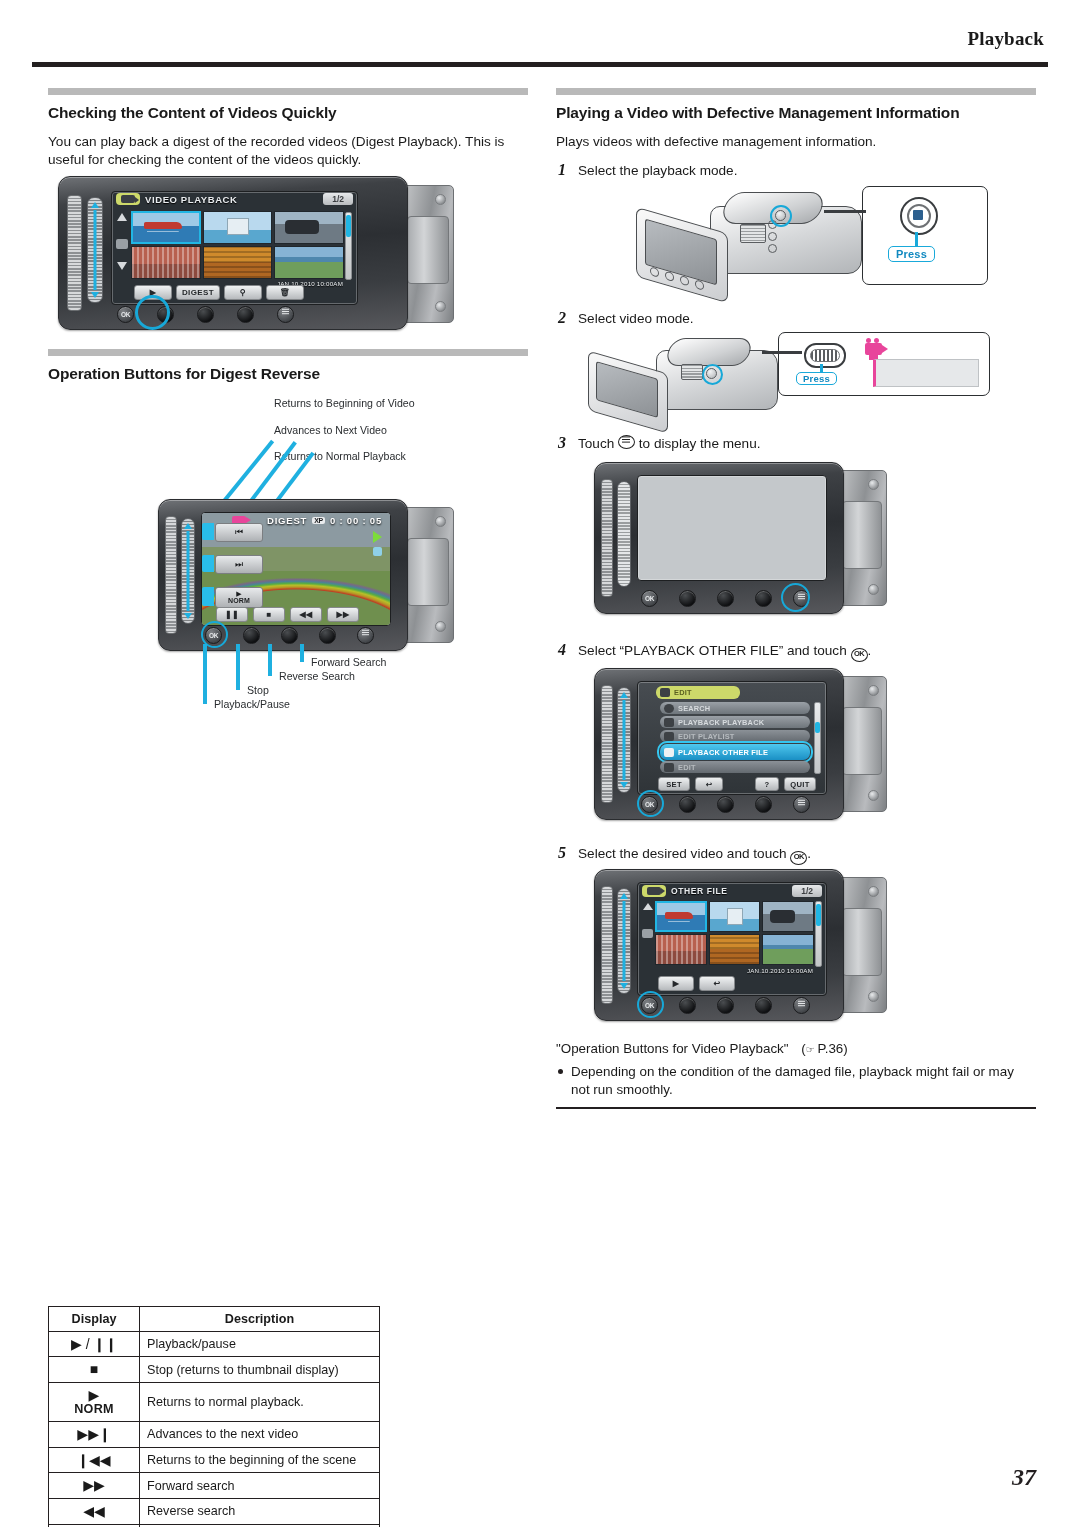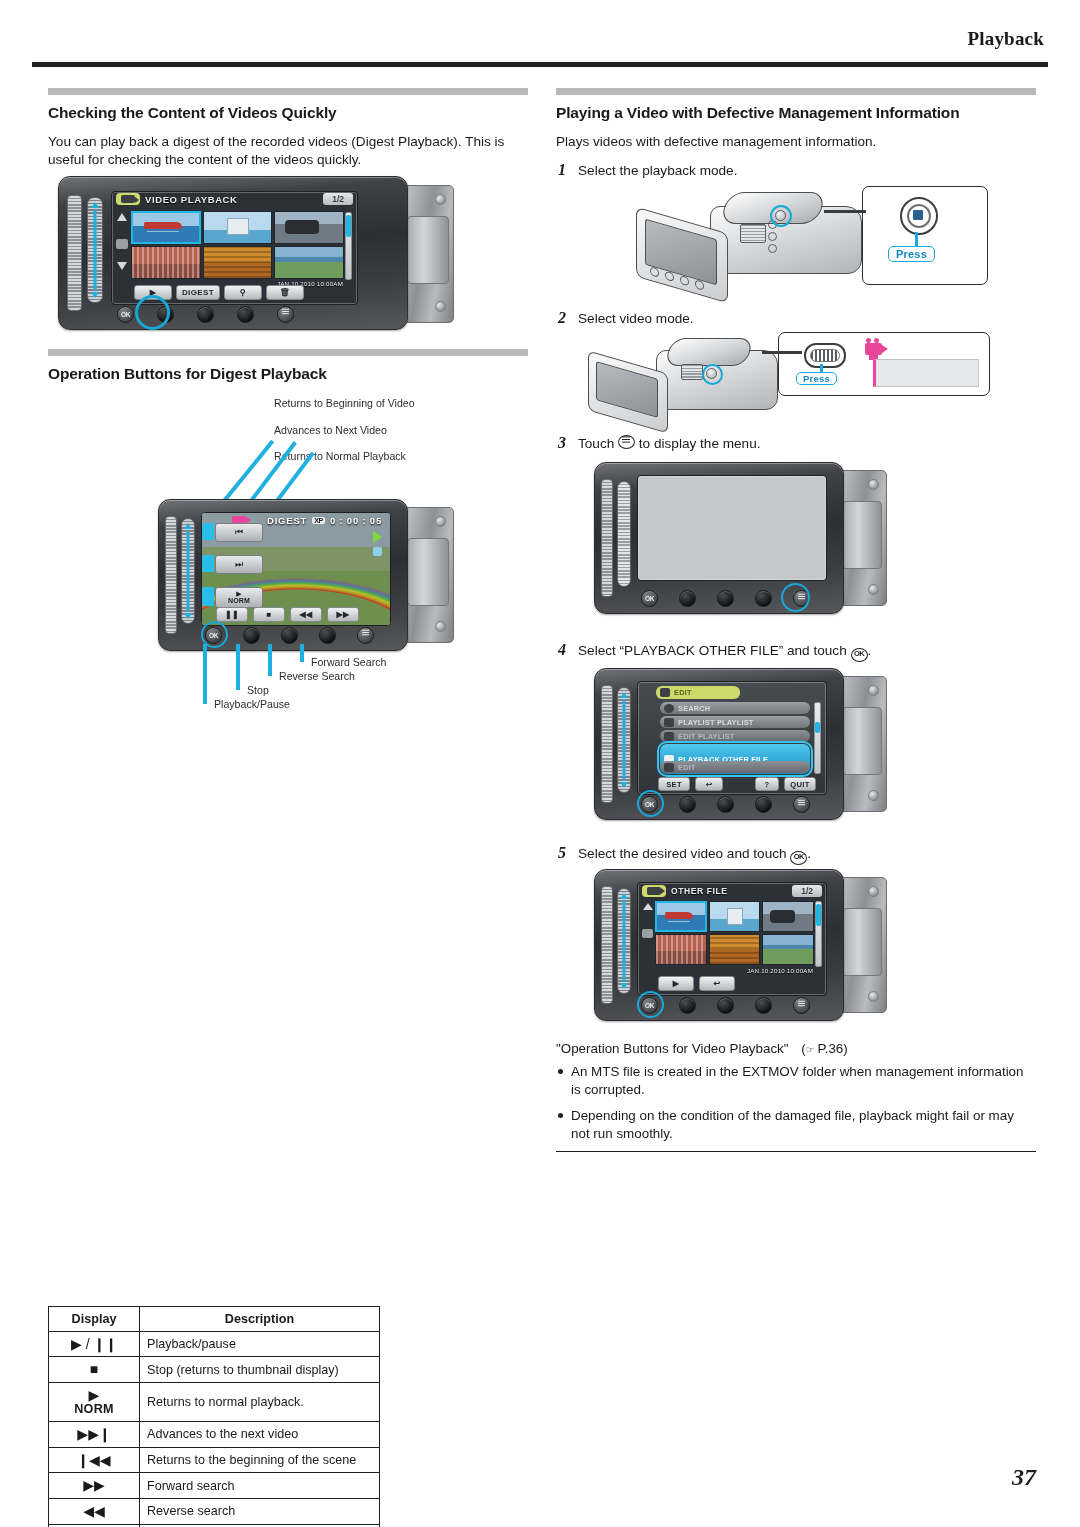--- a/index.html
+++ b/index.html
@@ -320,21 +320,21 @@
           <div class="hw-btn"></div>
           <div class="hw-btn"></div>
           <div class="hw-btn"></div>
           <div class="hw-btn mnu"></div>
         </div>
         <div class="ring" style="left:76px;bottom:-1px;width:29px;height:29px;"></div>
       </div>
     </div>
 
     <div class="sec-bar" style="margin-top:18px;"></div>
-    <h2 class="sec-title">Operation Buttons for Digest Playback</h2>
+    <h2 class="sec-title">Operation Buttons for Digest Reverse</h2>
 
     <div style="position:relative;height:320px;">
 
       <div class="callout-txt" style="left:226px;top:3px;">Returns to Beginning of Video</div>
       <div class="callout-txt" style="left:226px;top:30px;">Advances to Next Video</div>
       <div class="callout-txt" style="left:226px;top:56px;">Returns to Normal Playback</div>
 
       <div class="callout-line" style="left:151px;top:136px;width:117px;height:4px;transform:rotate(-51deg);transform-origin:0 50%;"></div>
       <div class="callout-line" style="left:151px;top:174px;width:160px;height:4px;transform:rotate(-53deg);transform-origin:0 50%;"></div>
       <div class="callout-line" style="left:152px;top:207px;width:188px;height:4px;transform:rotate(-53deg);transform-origin:0 50%;"></div>
@@ -614,27 +614,27 @@
             <span class="mico"></span>
             <span class="mtxt">EDIT</span>
           </div>
 
           <div class="menu-row norm" style="top:20px;">
             <span class="mico" style="border-radius:50%;"></span>
             <span class="mtxt">SEARCH</span>
           </div>
           <div class="menu-row norm" style="top:34px;">
             <span class="mico"></span>
-            <span class="mtxt">PLAYLIST PLAYLIST</span>
+            <span class="mtxt">PLAYBACK PLAYBACK</span>
           </div>
           <div class="menu-row dim" style="top:48px;">
             <span class="mico"></span>
             <span class="mtxt">EDIT PLAYLIST</span>
           </div>
-          <div class="menu-row sel" style="top:62px;height:30px;">
+          <div class="menu-row sel" style="top:62px;height:16px;">
             <span class="mico" style="background:#eef1f3;"></span>
             <span class="mtxt">PLAYBACK OTHER FILE</span>
           </div>
           <div class="menu-row dim" style="top:79px;">
             <span class="mico"></span>
             <span class="mtxt">EDIT</span>
           </div>
 
           <div class="vscroll" style="right:5px;top:20px;height:70px;">
               <span class="knob" style="top:26%;height:16%;"></span>
@@ -725,20 +725,19 @@
         <div class="ring" style="left:42px;bottom:2px;width:23px;height:23px;border-width:2.5px;"></div>
       </div>
     </div>
 
     <div class="ref-line">
       <span>"Operation Buttons for Video Playback"</span>
       <span style="margin-left:9px;">(<span class="ptr">☞</span> <span>P.36</span>)</span>
     </div>
 
     <ul class="memo">
-      <li>An MTS file is created in the EXTMOV folder when management information is corrupted.</li>
       <li>Depending on the condition of the damaged file, playback might fail or may not run smoothly.</li>
     </ul>
     <div class="memo-end"></div>
   </div>
 
   <div class="page-num">37</div>
 </div>
 
 </body></html>

